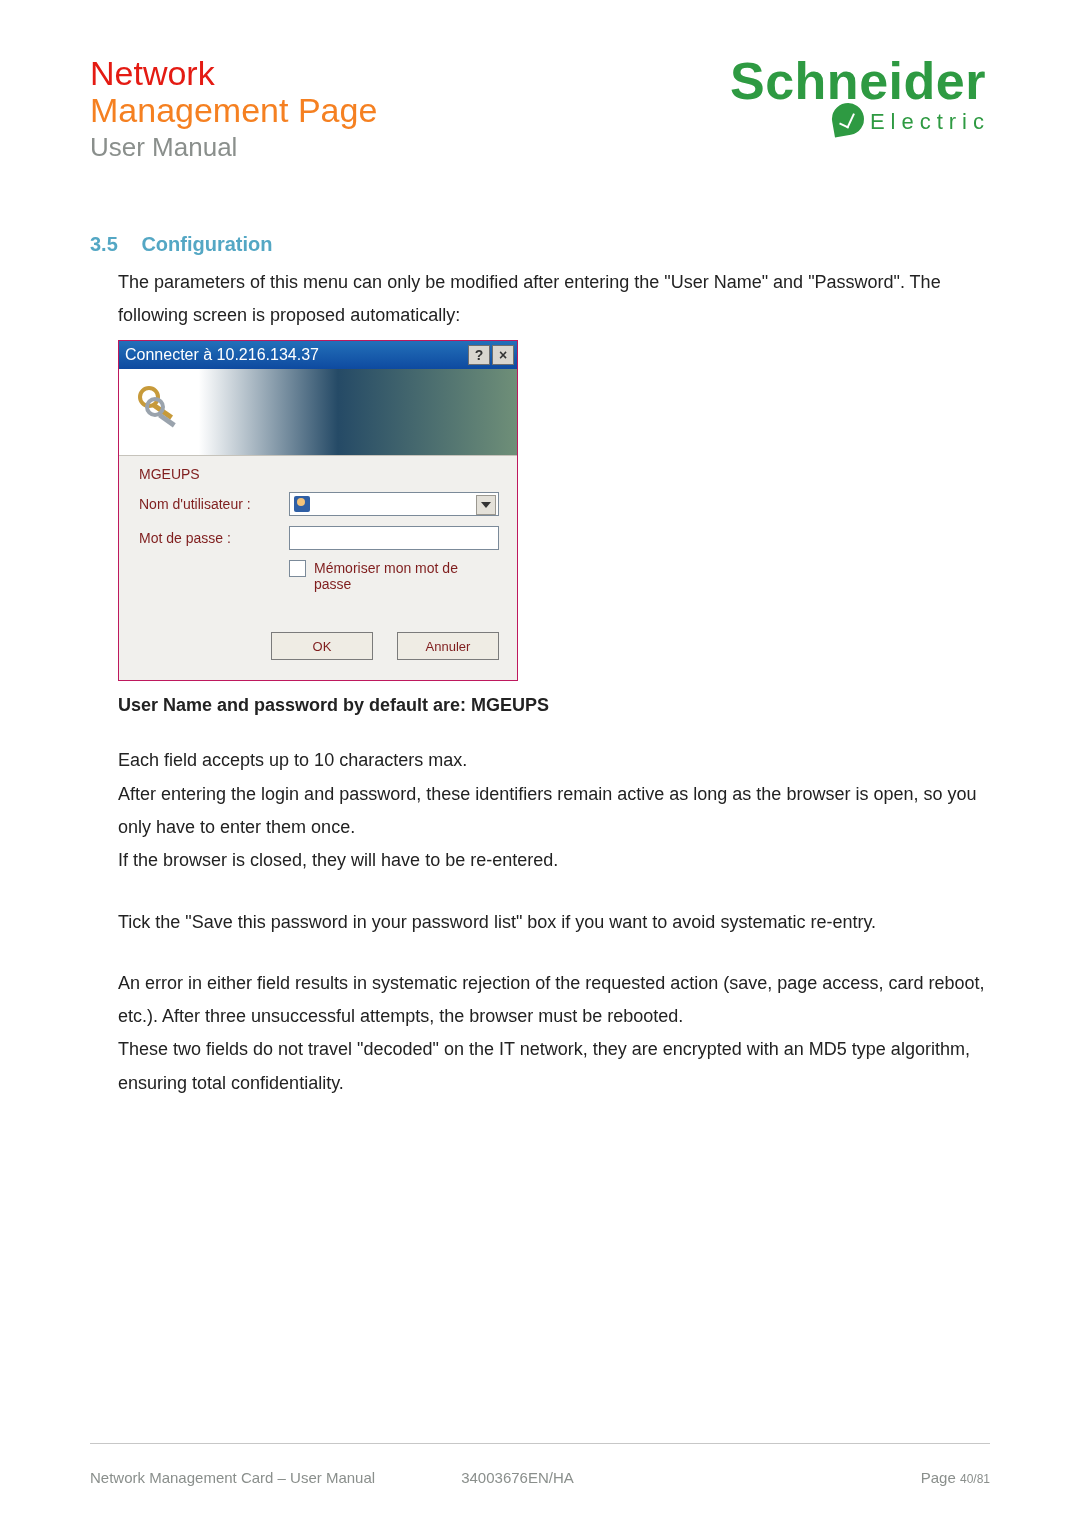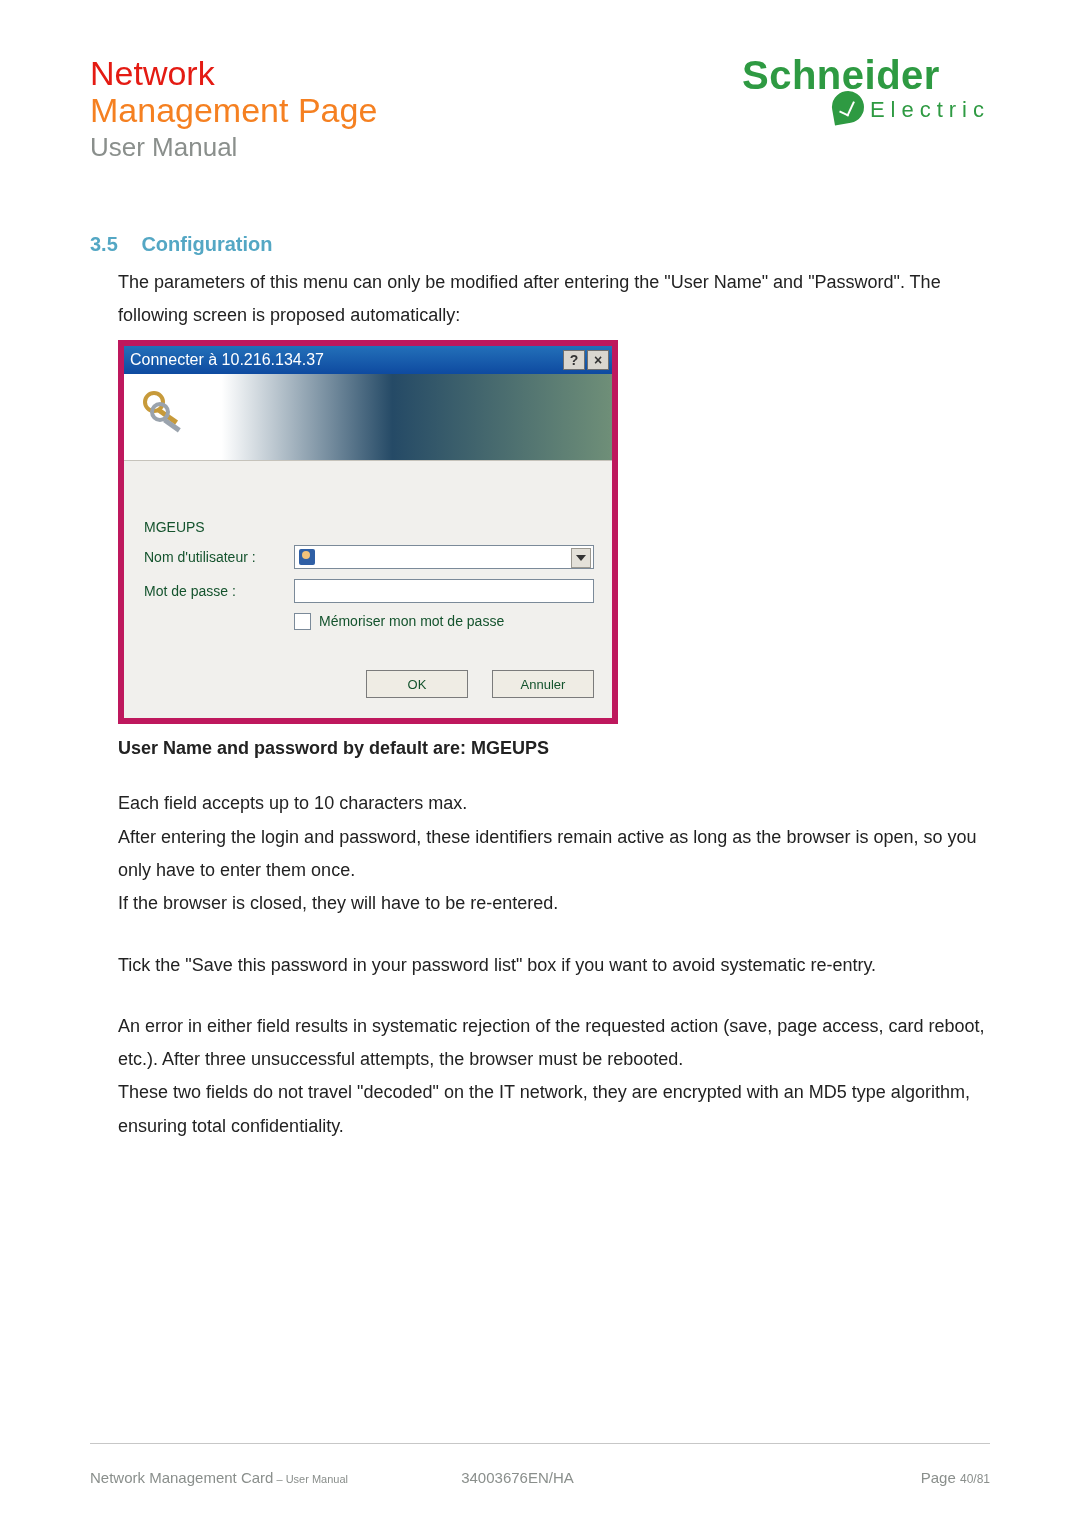--- a/index.html
+++ b/index.html
@@ -24,23 +24,22 @@
   .header {
     display: flex;
     justify-content: space-between;
     align-items: flex-start;
   }
   .title-block .line1 { color: #e41b13; font-size: 34px; font-weight: 400; line-height: 1.1; }
   .title-block .line2 { color: #f58021; font-size: 34px; font-weight: 400; line-height: 1.1; }
   .title-block .line3 { color: #8a8f8c; font-size: 26px; font-weight: 400; margin-top: 2px; }
   .logo { width: 260px; }
   .logo .brand {
-    font-size: 40px; font-weight: 700; color: #2e9a42; line-height: 1;
+    font-size: 52px; font-weight: 700; color: #2e9a42; line-height: 1;
     letter-spacing: 0.5px;
-    margin-left: 12px;
   }
   .logo .sub {
     display: flex; align-items: flex-end; justify-content: flex-end;
     margin-top: -4px;
   }
   .logo .sub .glyph {
     width: 32px; height: 32px; background:#2e9a42; border-radius:50% 50% 50% 0;
     transform: rotate(-10deg); margin-right: 6px; position: relative;
   }
   .logo .sub .glyph::after{
@@ -56,24 +55,24 @@
     margin-top: 70px;
   }
   .section-head .num { margin-right: 18px; }
   .body-text {
     font-size: 18px; color:#222; line-height: 1.85;
     margin-left: 28px; margin-top: 10px;
   }
 
   
   .dialog {
-    width: 500px;
+    width: 400px;
     margin-left: 28px;
     margin-top: 8px;
-    border: 6px solid #be185d;
+    border: 1px solid #be185d;
     background: #f1f0ed;
     box-sizing: border-box;
     font-family: Tahoma, Arial, sans-serif;
   }
   .dlg-title {
     height: 28px;
     background: linear-gradient(to bottom,#2370b9 0,#0e4aa0 100%);
     color: #fff; font-size: 16px;
     display:flex; align-items:center; justify-content:space-between;
     padding: 0 3px 0 6px;
@@ -88,21 +87,21 @@
   }
   .dlg-banner {
     height: 86px;
     background: linear-gradient(90deg,#ffffff 0 20%, #254a66 55%, #6f8f78 100%);
     position: relative;
     border-bottom:1px solid #c6c3bb;
   }
   .dlg-banner .key {
     position:absolute; left:16px; top:14px; width:48px; height:48px;
   }
-  .dlg-body { padding: 22px 18px 20px 20px; font-size:14px; color:#14532d;margin-top:36px; }
+  .dlg-body { padding: 10px 18px 20px 20px; font-size:14px; color:#7f1d1d; }
   .dlg-row { display:flex; align-items:center; margin-top:10px; }
   .dlg-row label { width:150px; }
   .dlg-row .field {
     flex:1; height:24px; border:1px solid #7b8a99; background:#fff;
     display:flex; align-items:center; padding:0 4px; box-sizing:border-box;
     position:relative;
   }
   .dlg-row .field.combobox::after {
     content:""; position:absolute; right:2px; top:2px; width:18px; height:18px;
     background:#e4e1d9; border:1px solid #9b9890;
@@ -135,21 +134,21 @@
 
   .footer-line {
     position:absolute; left:90px; right:90px; bottom:84px;
     border-top:1px solid #c7c7c7;
   }
   .footer {
     position:absolute; left:90px; right:90px; bottom:42px;
     display:flex; justify-content:space-between; align-items:flex-end;
     color:#8a8f8c; font-size:15px;
   }
-  .footer .left span.small { font-size:11px;margin-top:32px; }
+  .footer .left span.small { font-size:15px;margin-top:32px; }
   .footer .center { position:absolute; left:50%; transform:translateX(-70%); font-size:15px;}
   .footer .right .pg-small{ font-size:12px;}
 </style>
 </head>
 <body>
 
 <div class="page">
 
   <div class="header">
     <div class="title-block">

